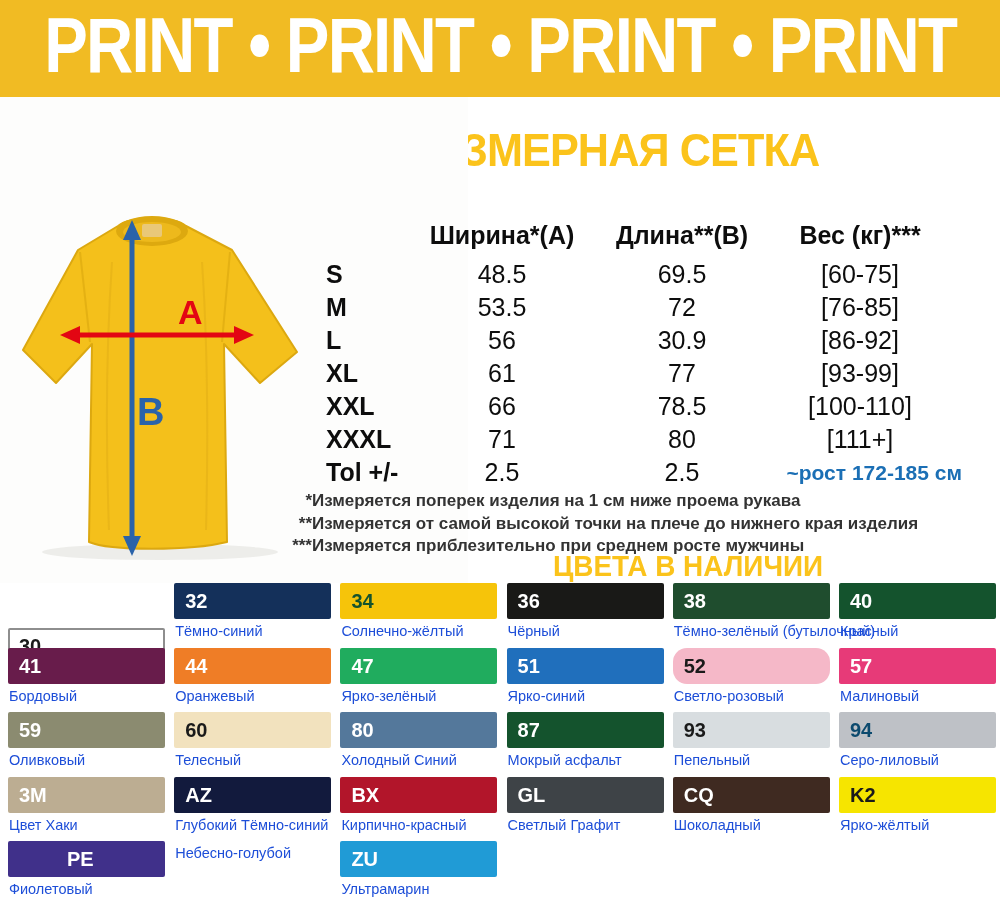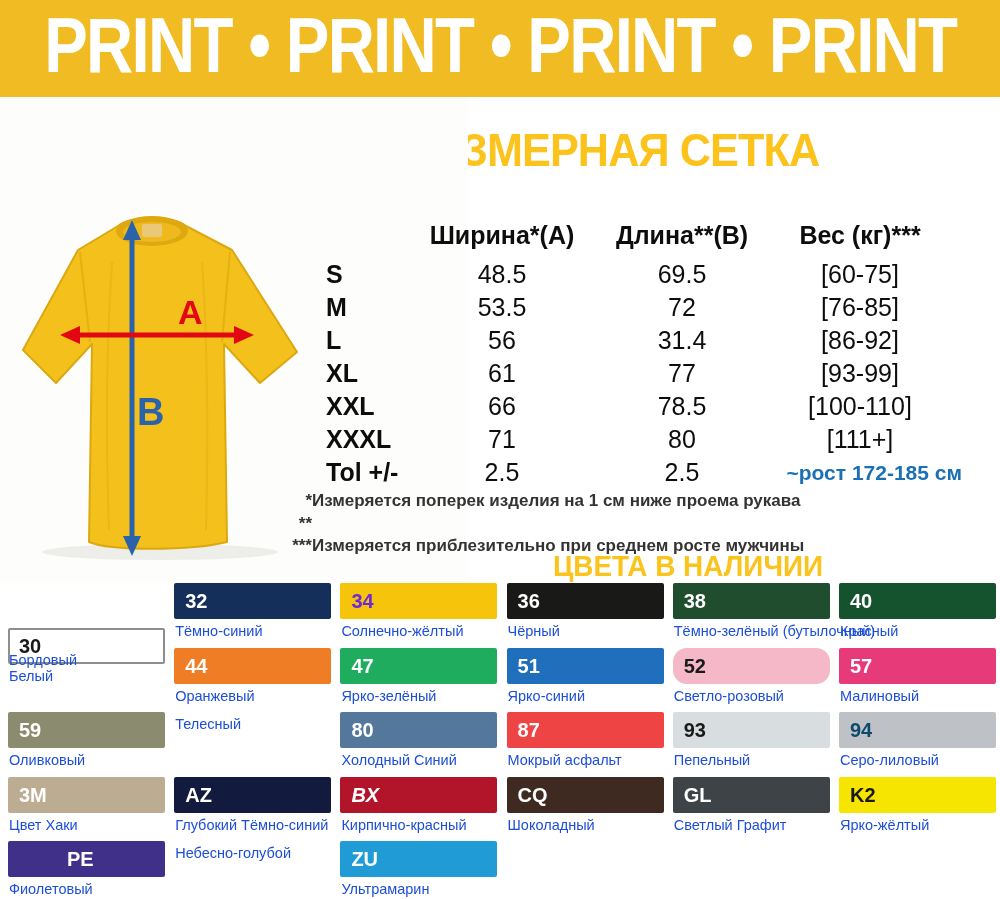--- a/index.html
+++ b/index.html
@@ -89,21 +89,21 @@
     <div class="st-v">69.5</div>
     <div class="st-v">[60-75]</div>
 
     <div class="st-size">M</div>
     <div class="st-v">53.5</div>
     <div class="st-v">72</div>
     <div class="st-v">[76-85]</div>
 
     <div class="st-size">L</div>
     <div class="st-v">56</div>
-    <div class="st-v">31.4</div>
+    <div class="st-v">30.9</div>
     <div class="st-v">[86-92]</div>
 
     <div class="st-size">XL</div>
     <div class="st-v">61</div>
     <div class="st-v">77</div>
     <div class="st-v">[93-99]</div>
 
     <div class="st-size">XXL</div>
     <div class="st-v">66</div>
     <div class="st-v">78.5</div>
@@ -120,20 +120,21 @@
     <div class="st-note" style="color: rgb(27, 111, 181);">~рост 172-185 см</div>
   </div>
 
   <div class="footnotes">
     <div class="fn-line">
       <span class="fn-marker">*</span>
       <span class="fn-text">Измеряется поперек изделия на 1 см ниже проема рукава</span>
     </div>
     <div class="fn-line">
       <span class="fn-marker">**</span>
+      <span class="fn-text">Измеряется от самой высокой точки на плече до нижнего края изделия</span>
     </div>
     <div class="fn-line">
       <span class="fn-marker">***</span>
       <span class="fn-text">Измеряется приблезительно при среднем росте мужчины</span>
     </div>
   </div>
 
   <div class="colors-heading" style="color: rgb(251, 195, 27);">ЦВЕТА В НАЛИЧИИ</div>
 
   <div class="swatch-grid">
@@ -144,21 +145,21 @@
         <div class="sw-name">Белый</div>
       </div>
     <div>
         <div class="sw" style="background: rgb(20, 48, 90);">
           <span class="sw-code" style="color: rgb(255, 255, 255);">32</span>
         </div>
         <div class="sw-name">Тёмно-синий</div>
       </div>
     <div>
         <div class="sw" style="background: rgb(246, 196, 10);">
-          <span class="sw-code" style="color: #6d28d9;">34</span>
+          <span class="sw-code" style="color: #14532d;">34</span>
         </div>
         <div class="sw-name">Солнечно-жёлтый</div>
       </div>
     <div>
         <div class="sw" style="background: rgb(25, 25, 23);">
           <span class="sw-code" style="color: rgb(255, 255, 255);">36</span>
         </div>
         <div class="sw-name">Чёрный</div>
       </div>
     <div>
@@ -167,20 +168,23 @@
         </div>
         <div class="sw-name">Тёмно-зелёный (бутылочный)</div>
       </div>
     <div>
         <div class="sw" style="background: #14532d;">
           <span class="sw-code" style="color: rgb(255, 255, 255);">40</span>
         </div>
         <div class="sw-name">Красный</div>
       </div>
     <div>
+        <div class="sw" style="background: rgb(104, 28, 75);">
+          <span class="sw-code" style="color: rgb(255, 255, 255);">41</span>
+        </div>
         <div class="sw-name">Бордовый</div>
       </div>
     <div>
         <div class="sw" style="background: rgb(239, 125, 38);">
           <span class="sw-code" style="color: rgb(255, 255, 255);">44</span>
         </div>
         <div class="sw-name">Оранжевый</div>
       </div>
     <div>
         <div class="sw" style="background: rgb(32, 172, 94);">
@@ -206,30 +210,33 @@
         </div>
         <div class="sw-name">Малиновый</div>
       </div>
     <div>
         <div class="sw" style="background: rgb(139, 139, 112);">
           <span class="sw-code" style="color: rgb(255, 255, 255);">59</span>
         </div>
         <div class="sw-name">Оливковый</div>
       </div>
     <div>
+        <div class="sw" style="background: rgb(242, 226, 190);">
+          <span class="sw-code" style="color: rgb(26, 26, 26);">60</span>
+        </div>
         <div class="sw-name">Телесный</div>
       </div>
     <div>
         <div class="sw" style="background: rgb(84, 120, 155);">
           <span class="sw-code" style="color: rgb(255, 255, 255);">80</span>
         </div>
         <div class="sw-name">Холодный Синий</div>
       </div>
     <div>
-        <div class="sw" style="background: #ef4444;">
+        <div class="sw" style="background: #14532d;">
           <span class="sw-code" style="color: rgb(255, 255, 255);">87</span>
         </div>
         <div class="sw-name">Мокрый асфальт</div>
       </div>
     <div>
         <div class="sw" style="background: rgb(216, 221, 224);">
           <span class="sw-code" style="color: rgb(26, 26, 26);">93</span>
         </div>
         <div class="sw-name">Пепельный</div>
       </div>
@@ -245,38 +252,38 @@
         </div>
         <div class="sw-name">Цвет Хаки</div>
       </div>
     <div>
         <div class="sw" style="background: rgb(18, 26, 61);">
           <span class="sw-code" style="color: rgb(255, 255, 255);">AZ</span>
         </div>
         <div class="sw-name">Глубокий Тёмно-синий</div>
       </div>
     <div>
-        <div class="sw" style="background: rgb(178, 21, 42); font-style: italic;">
+        <div class="sw" style="background: rgb(178, 21, 42);">
           <span class="sw-code" style="color: rgb(255, 255, 255);">BX</span>
         </div>
         <div class="sw-name">Кирпично-красный</div>
+      </div>
+    <div>
+        <div class="sw" style="background: rgb(62, 67, 71);">
+          <span class="sw-code" style="color: rgb(255, 255, 255);">GL</span>
+        </div>
+        <div class="sw-name">Светлый Графит</div>
       </div>
     <div>
         <div class="sw" style="background: rgb(63, 42, 33);">
           <span class="sw-code" style="color: rgb(255, 255, 255);">CQ</span>
         </div>
         <div class="sw-name">Шоколадный</div>
       </div>
     <div>
-        <div class="sw" style="background: rgb(62, 67, 71);">
-          <span class="sw-code" style="color: rgb(255, 255, 255);">GL</span>
-        </div>
-        <div class="sw-name">Светлый Графит</div>
-      </div>
-    <div>
         <div class="sw" style="background: rgb(246, 229, 0);">
           <span class="sw-code" style="color: rgb(26, 26, 26);">K2</span>
         </div>
         <div class="sw-name">Ярко-жёлтый</div>
       </div>
     <div>
         <div class="sw" style="background: rgb(64, 48, 138); padding-left: 48px;">
           <span class="sw-code" style="color: rgb(255, 255, 255);">PE</span>
         </div>
         <div class="sw-name">Фиолетовый</div>

